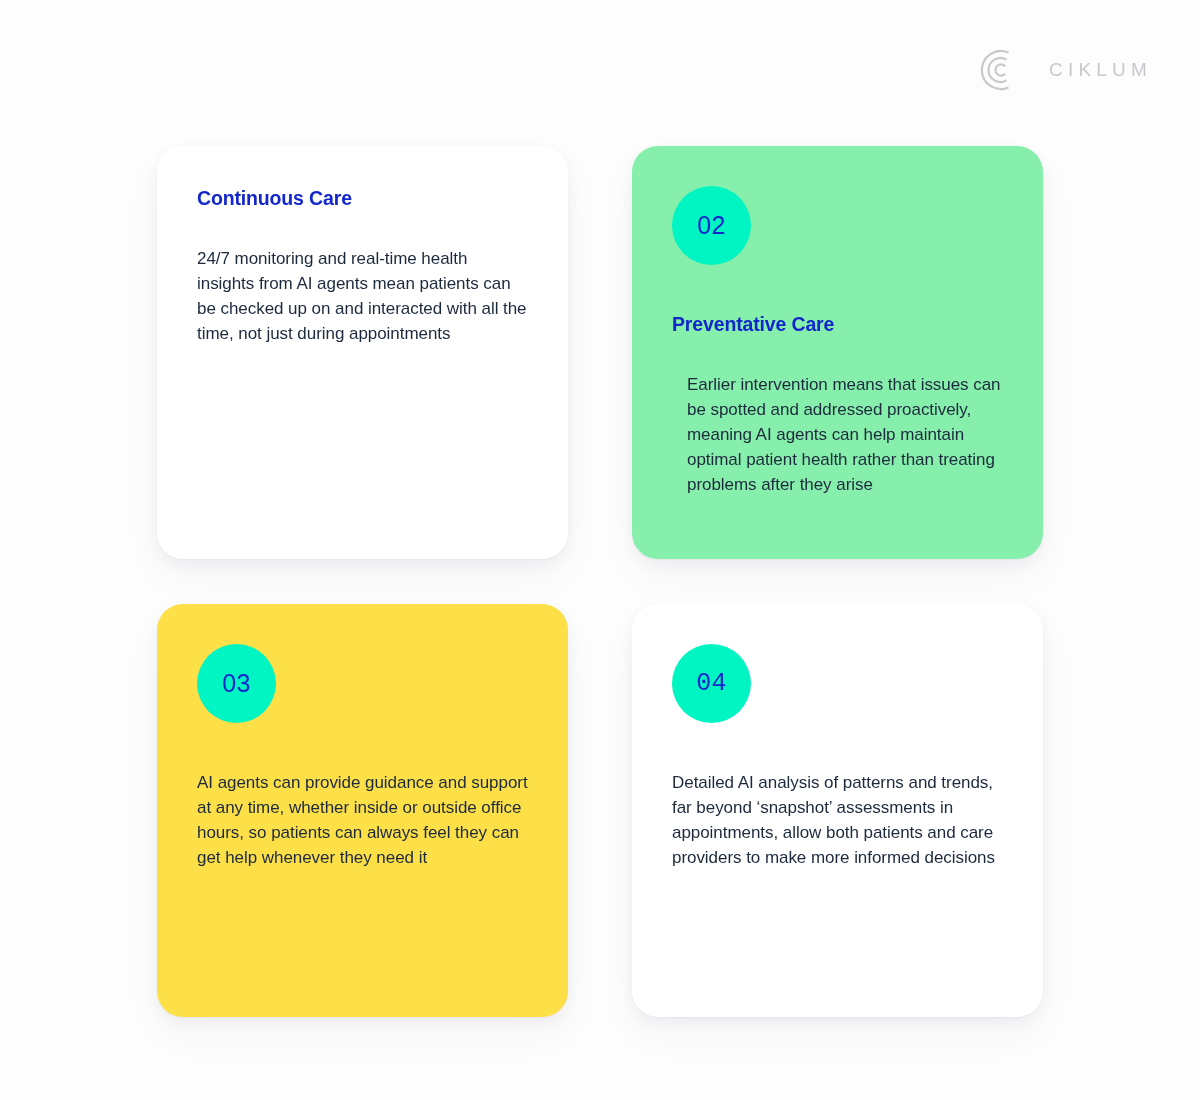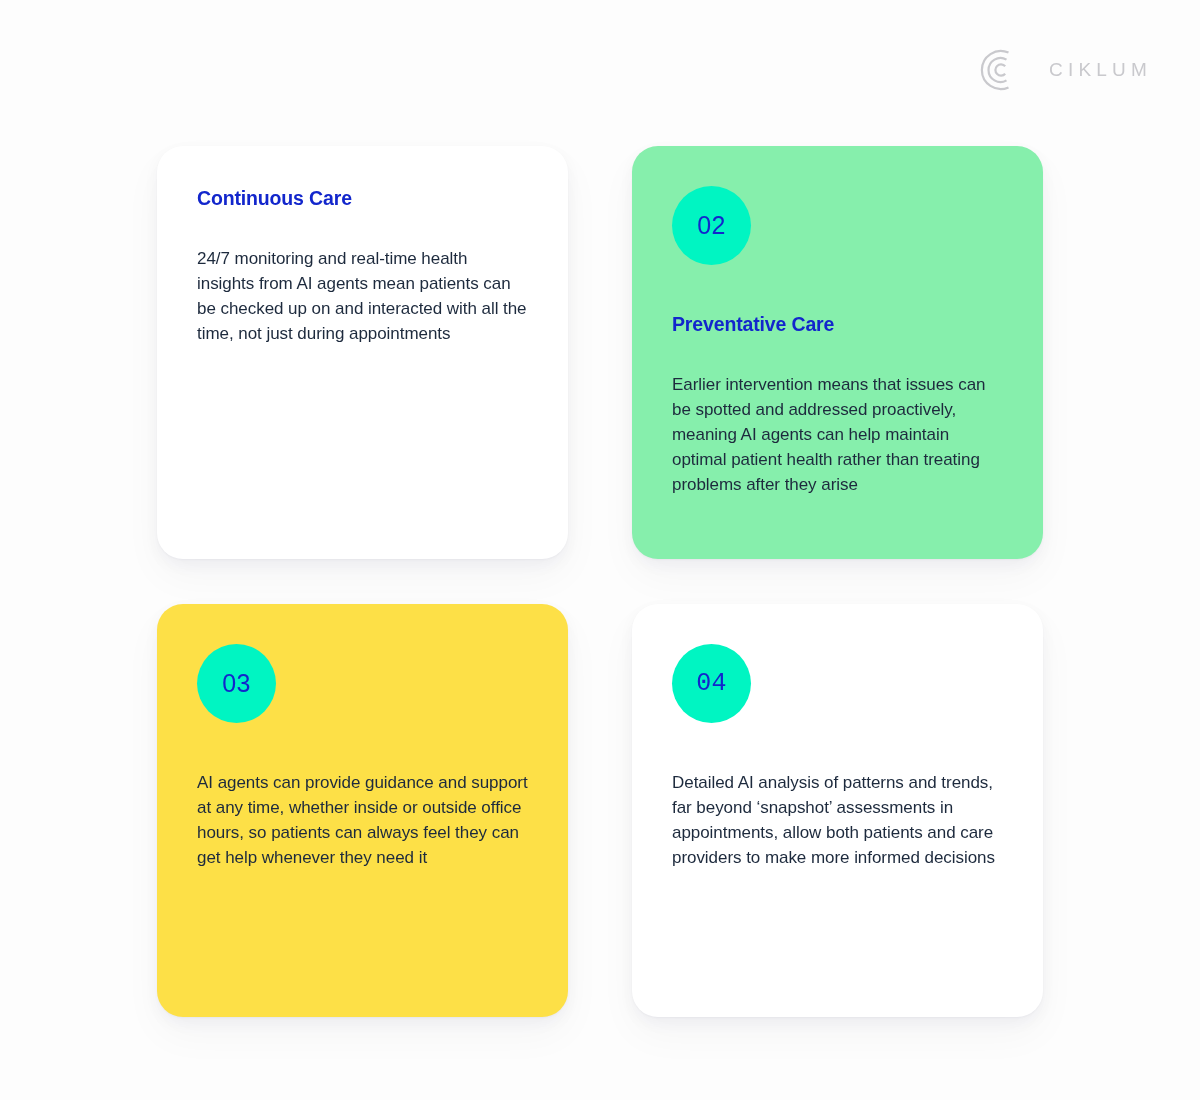--- a/index.html
+++ b/index.html
@@ -117,21 +117,21 @@
   <div class="card" style="background: rgb(255, 255, 255);">
     <h3 class="card-title" style="color: rgb(18, 38, 204);">Continuous Care</h3>
     <p class="card-body" style="color: rgb(29, 42, 61);">24/7 monitoring and real-time health insights from AI agents mean patients can be checked up on and interacted with all the time, not just during appointments</p>
   </div>
 
   <div class="card" style="background: #86efac;">
     <div class="badge" style="--badge-bg: #00f5c2;">
       <span class="badge-num" style="color: rgb(18, 38, 204);">02</span>
     </div>
     <h3 class="card-title" style="color: rgb(18, 38, 204);">Preventative Care</h3>
-    <p class="card-body" style="color: rgb(29, 42, 61);">Earlier intervention means that issues can be spotted and addressed proactively, meaning AI agents can help maintain optimal patient health rather than treating problems after they arise</p>
+    <p class="card-body" style="color: rgb(29, 42, 61); margin-left: 15px;">Earlier intervention means that issues can be spotted and addressed proactively, meaning AI agents can help maintain optimal patient health rather than treating problems after they arise</p>
   </div>
 
   <div class="card" style="background: #fde047;">
     <div class="badge" style="--badge-bg: #00f5c2;">
       <span class="badge-num" style="color: rgb(18, 38, 204);">03</span>
     </div>
     <p class="card-body" style="color: rgb(29, 42, 61); margin-top: 9px;">AI agents can provide guidance and support at any time, whether inside or outside office hours, so patients can always feel they can get help whenever they need it</p>
   </div>
 
   <div class="card" style="background: rgb(255, 255, 255);">

